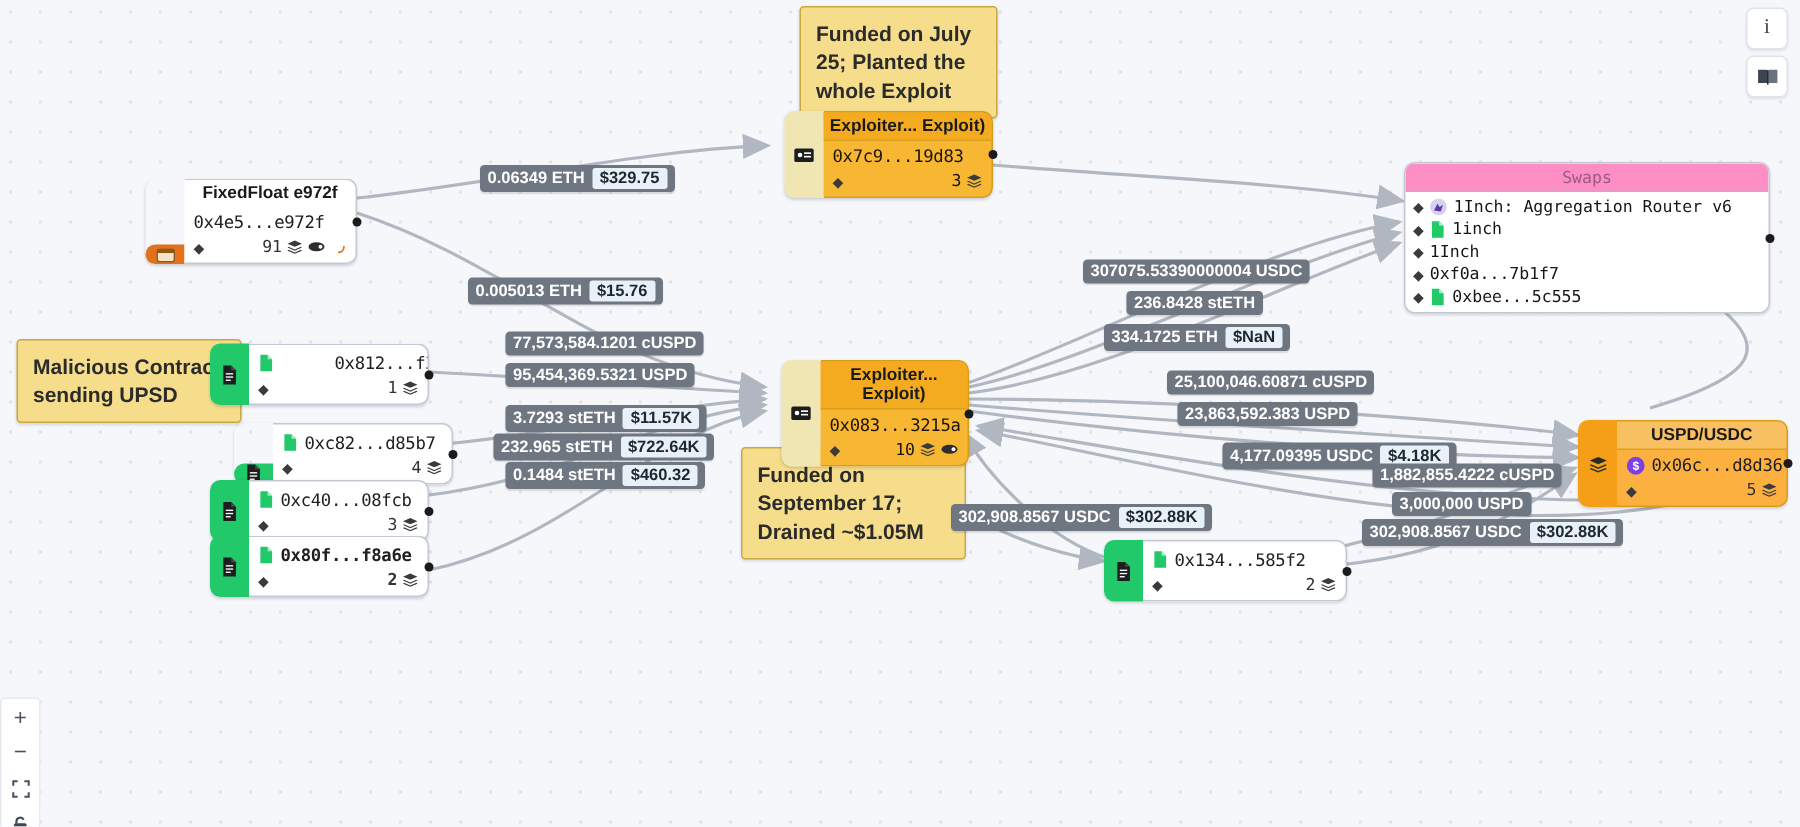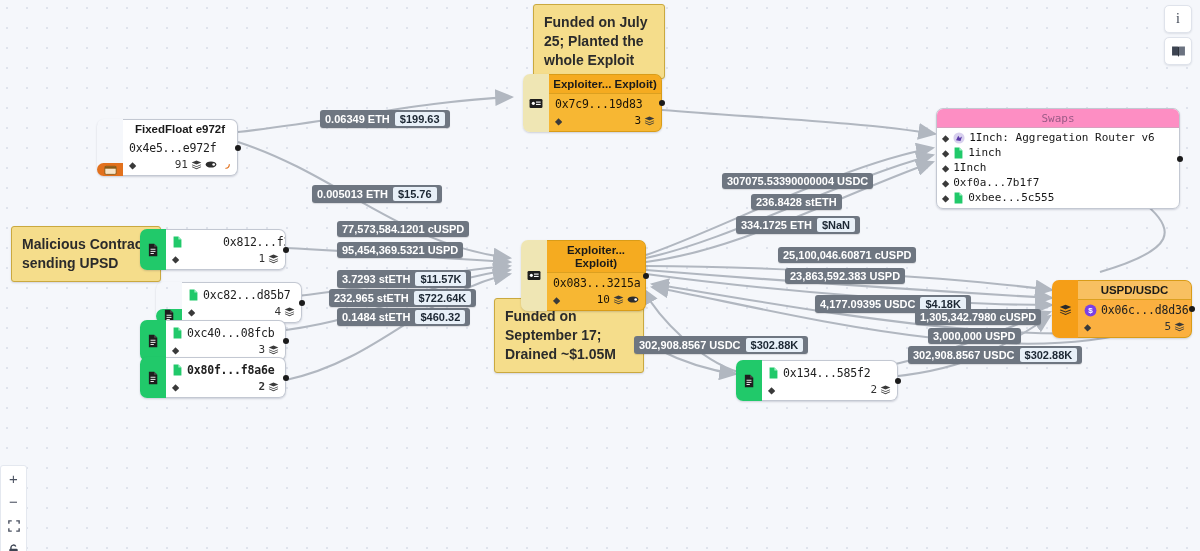--- a/index.html
+++ b/index.html
@@ -517,21 +517,21 @@
           </span>
           <span>0xbee...5c555</span>
         </div>
       </div>
     </div>
     <div class="dot-r"></div>
   </div>
 
   <div class="elabel" style="left:320px;top:110px;">
     <span>0.06349 ETH</span>
-    <span class="usd">$199.63</span>
+    <span class="usd">$329.75</span>
   </div>
   <div class="elabel" style="left:312px;top:185px;">
     <span>0.005013 ETH</span>
     <span class="usd">$15.76</span>
   </div>
   <div class="elabel" style="left:337px;top:221px;">
     <span>77,573,584.1201 cUSPD</span>
   </div>
   <div class="elabel" style="left:337px;top:242px;">
     <span>95,454,369.5321 USPD</span>
@@ -562,21 +562,21 @@
     <span>25,100,046.60871 cUSPD</span>
   </div>
   <div class="elabel" style="left:785px;top:268px;">
     <span>23,863,592.383 USPD</span>
   </div>
   <div class="elabel" style="left:815px;top:295px;">
     <span>4,177.09395 USDC</span>
     <span class="usd">$4.18K</span>
   </div>
   <div class="elabel" style="left:915px;top:309px;">
-    <span>1,305,342.7980 cUSPD</span>
+    <span>1,882,855.4222 cUSPD</span>
   </div>
   <div class="elabel" style="left:928px;top:328px;">
     <span>3,000,000 USPD</span>
   </div>
   <div class="elabel" style="left:908px;top:346px;">
     <span>302,908.8567 USDC</span>
     <span class="usd">$302.88K</span>
   </div>
   <div class="elabel" style="left:634px;top:336px;">
     <span>302,908.8567 USDC</span>

